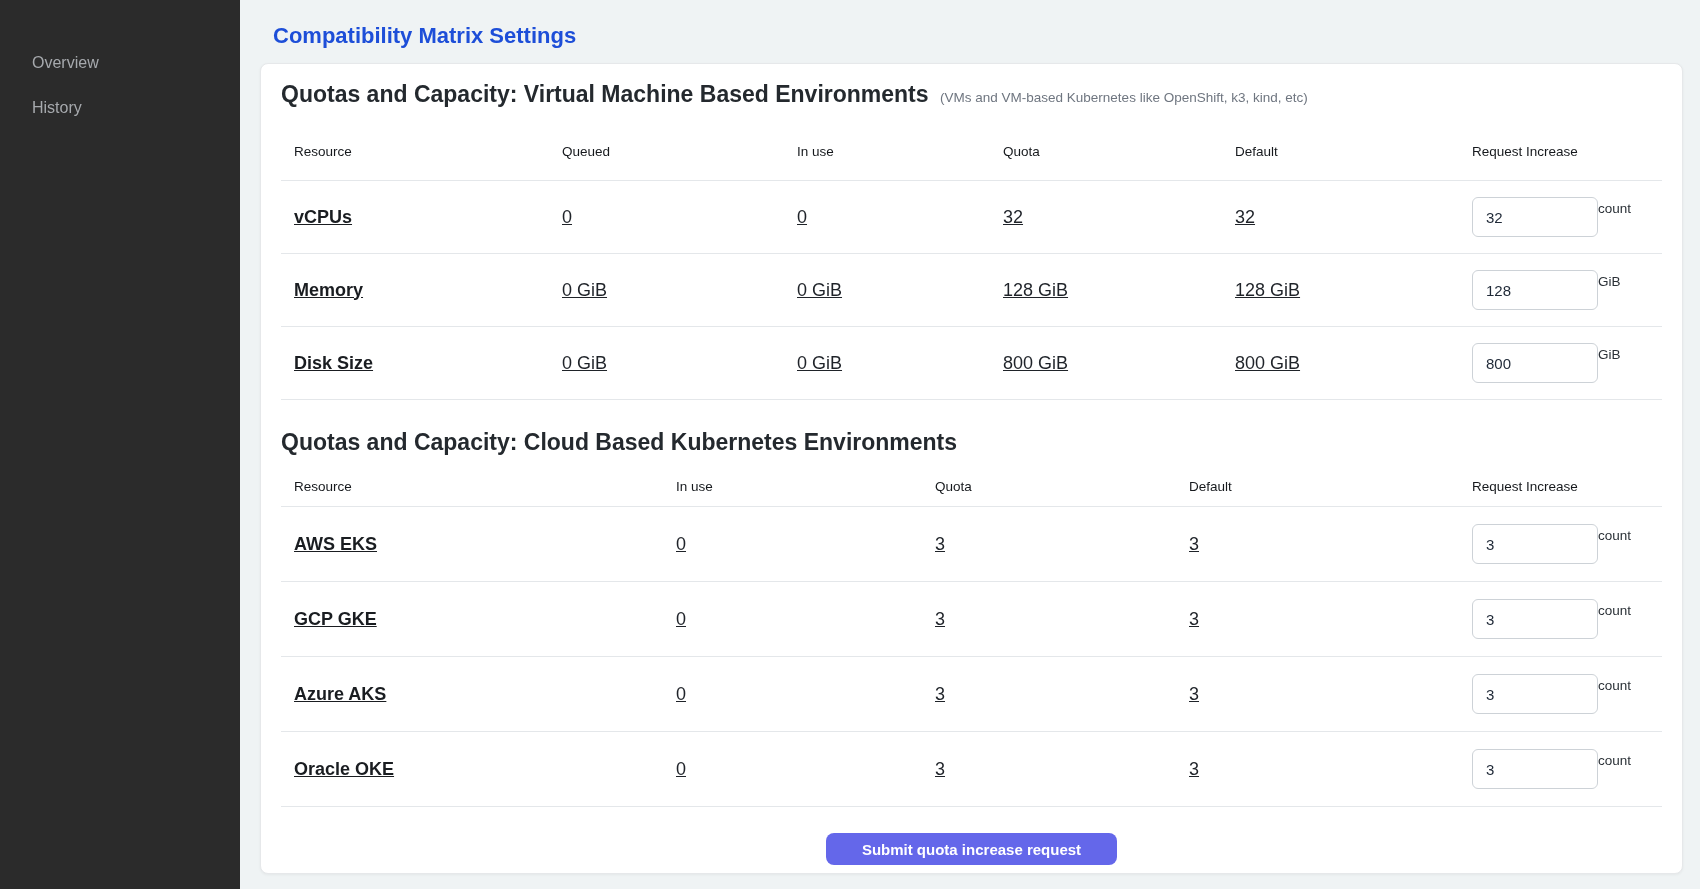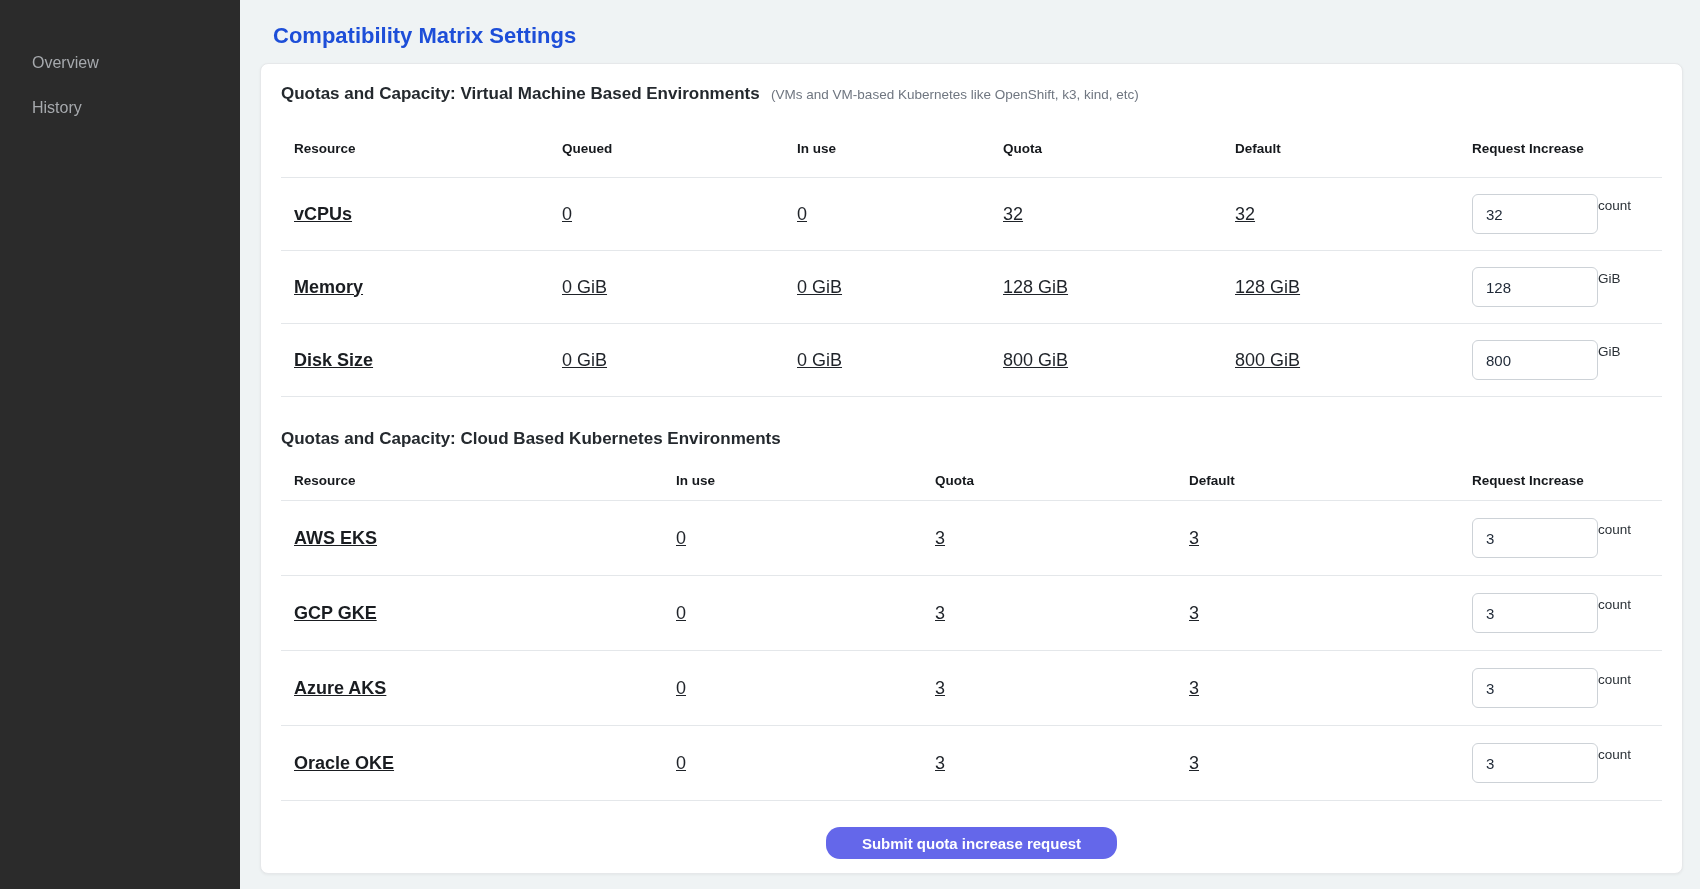--- a/index.html
+++ b/index.html
@@ -59,21 +59,21 @@
     background: #ffffff;
     border: 1px solid #e6e8ea;
     border-radius: 8px;
     box-shadow: 0 1px 3px rgba(0,0,0,0.05);
     padding: 18px 20px 0 20px;
     overflow: hidden;
   }
 
   .section-head { line-height: 24px; }
   .section-head .section-title {
-    font-size: 17px;
+    font-size: 23px;
     font-weight: 700;
     color: #24292e;
   }
   .section-head .section-sub {
     font-size: 13.5px;
     font-weight: 400;
     color: #6f7680;
     margin-left: 7px;
   }
   .section-head.second { margin-top: 30px; }
@@ -83,21 +83,21 @@
   .t2 { grid-template-columns: 382px 259px 254px 283px 1fr; }
 
   .thead {
     border-bottom: 1px solid #e4e7ea;
   }
   .thead.t1 { margin-top: 33px; padding-bottom: 20px; }
   .thead.t2 { margin-top: 21px; padding-bottom: 11px; }
   .thead .th {
     font-size: 13.5px;
     line-height: 17px;
-    font-weight: 700;
+    font-weight: 400;
     color: #16191d;
     padding-left: 13px;
   }
 
   .trow {
     align-items: center;
     border-bottom: 1px solid #e4e7ea;
   }
   .trow.t1 { height: 73px; }
   .trow.t2 { height: 75px; }
@@ -136,21 +136,21 @@
   .submit-btn {
     margin-top: 26px;
     height: 32px;
     padding: 0 36px;
     background: #6467ea;
     color: #ffffff;
     font-size: 15px;
     font-weight: 700;
     font-family: "Liberation Sans", "DejaVu Sans", sans-serif;
     border: none;
-    border-radius: 14px;
+    border-radius: 8px;
     cursor: pointer;
   }
 </style>
 </head>
 <body>
 
 <nav class="sidebar">
   <div class="nav-item">
       <span>Overview</span>
     </div>

